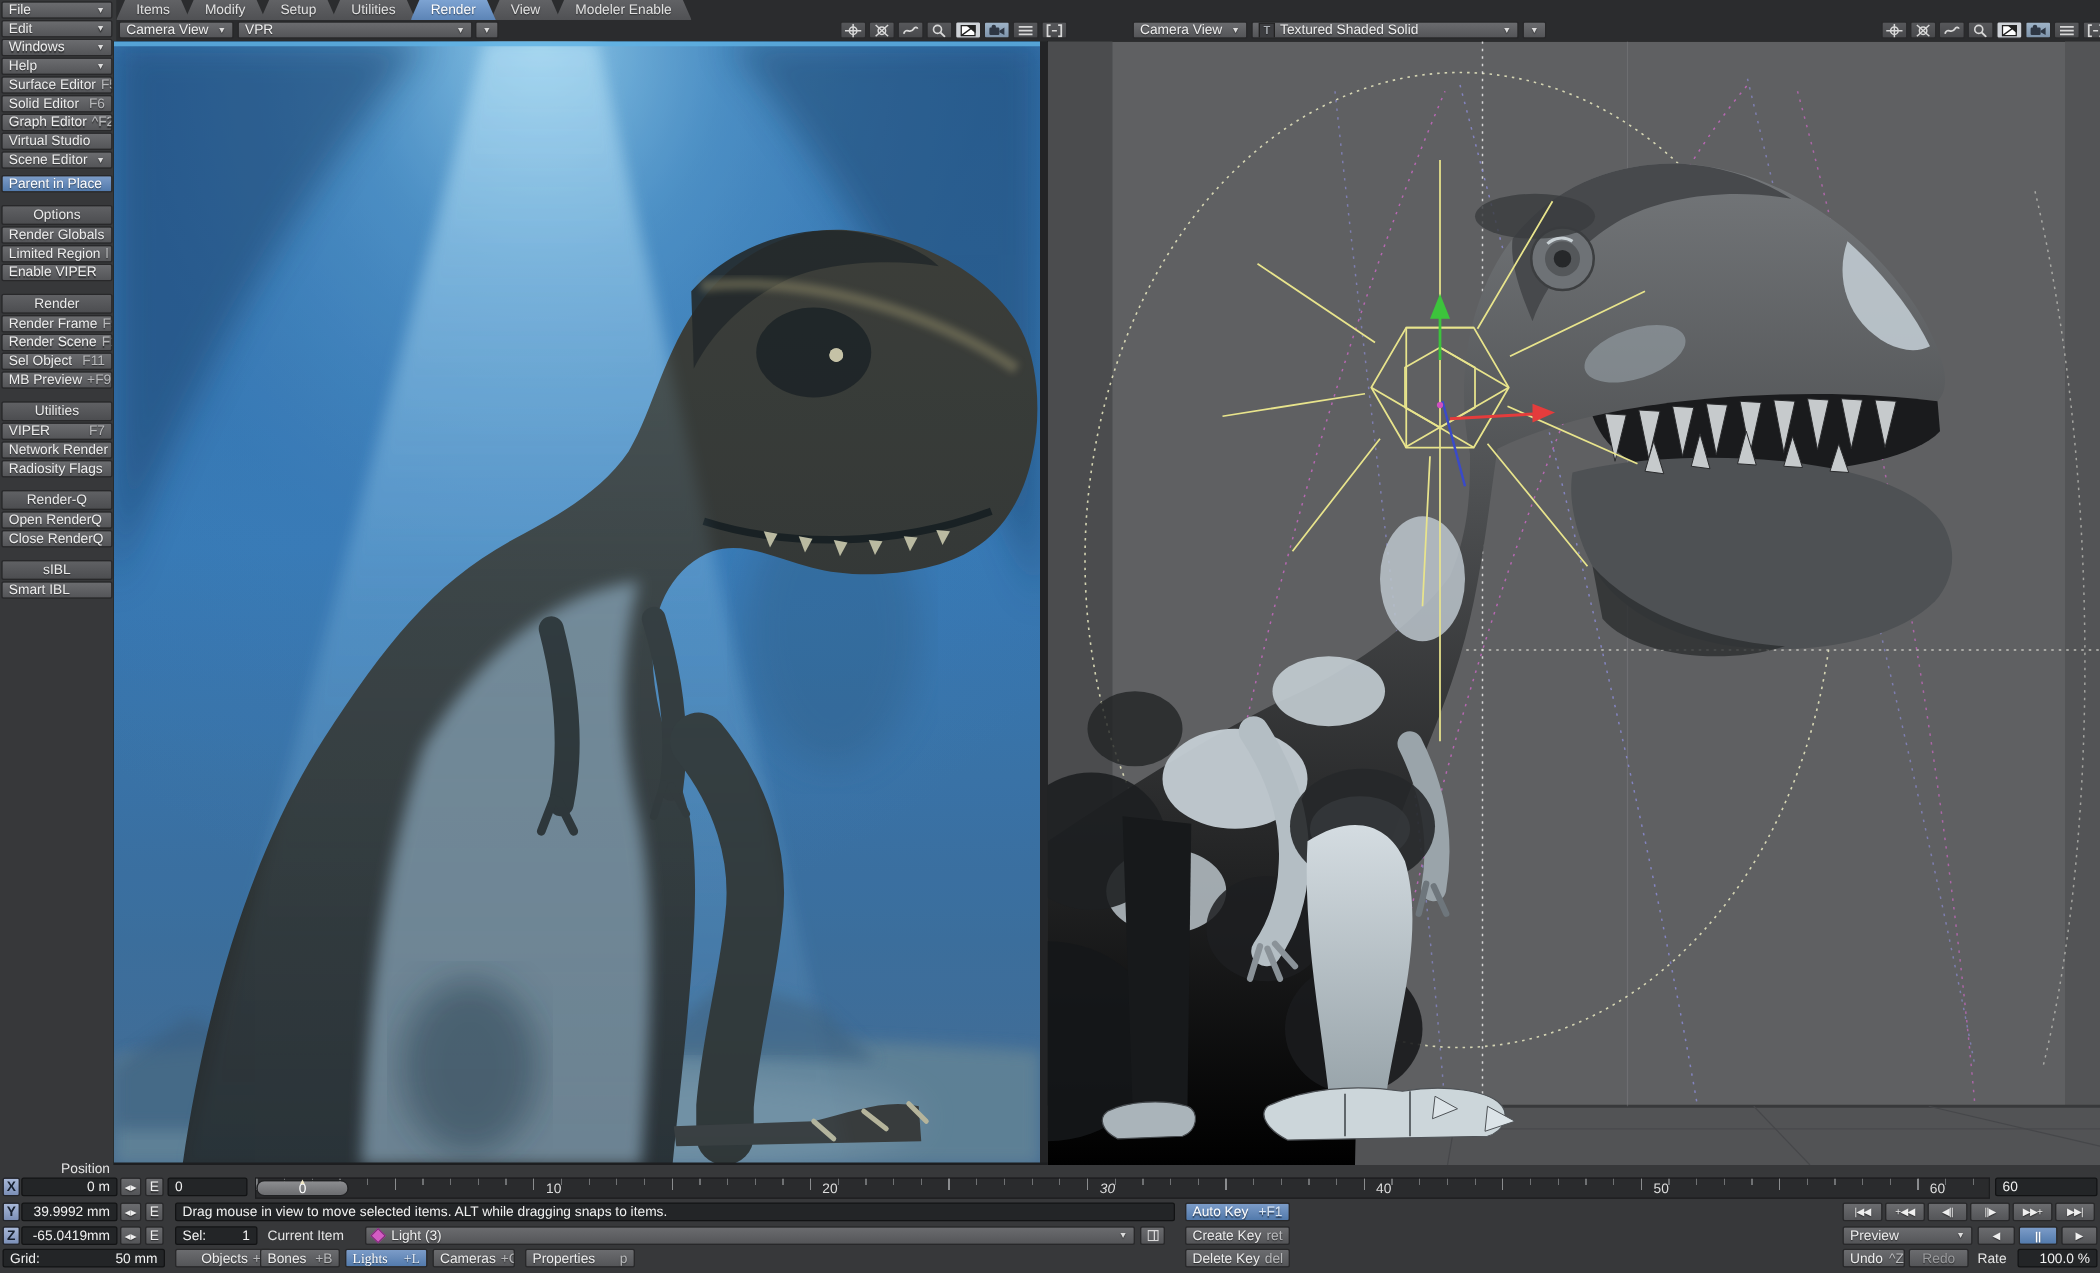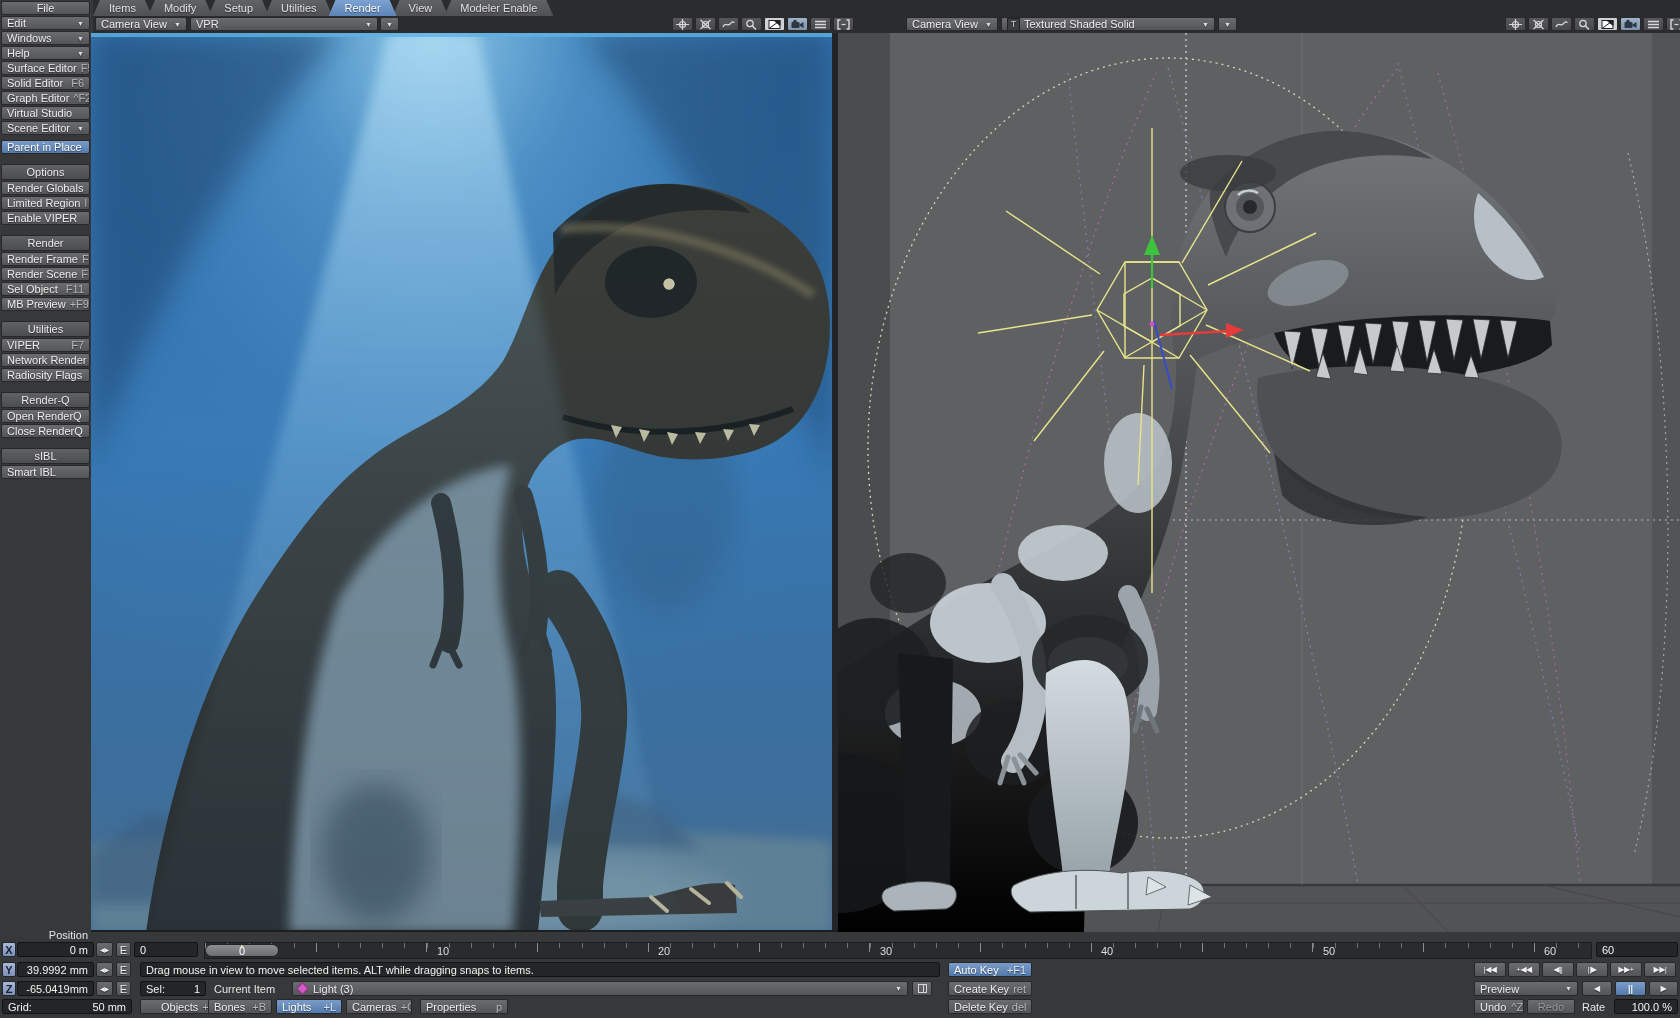--- a/index.html
+++ b/index.html
@@ -195,21 +195,21 @@
       </div>
     <div class="vicon" style="left:1573px;">
         <svg width="15" height="11" viewBox="0 0 15 11">
           <path d="M4.5 1H2v9h2.5M10.5 1H13v9h-2.5" fill="none" stroke="#d8d8d8" stroke-width="1.4"></path>
           <path d="M5.5 5.5h4" stroke="#d8d8d8" stroke-width="1.2"></path>
         </svg>
       </div>
   </div>
 
   <div id="sidebar">
-    <div class="btn" style="margin-top:1px;flex-direction:column;">
+    <div class="btn" style="margin-top:1px;">
       <span>File</span>
       <span class="car">▼</span>
     </div>
     <div class="btn">
         <span>Edit</span>
         <span class="car">▼</span>
       </div>
     <div class="btn">
         <span>Windows</span>
         <span class="car">▼</span>
@@ -511,21 +511,21 @@
         </div>
       <div class="btn ebtn">
           <span>E</span>
         </div>
       <div class="field" style="position:absolute;left:134px;width:64px;">0</div>
       <div id="ruler">
         <div class="ticks"></div>
         <div class="ticks5"></div>
         <span class="tlabel" style="left:238px;">10</span>
         <span class="tlabel" style="left:459px;">20</span>
-        <span class="tlabel" style="left:681px;">30</span>
+        <span class="tlabel" style="left:681px;font-style:italic;">30</span>
         <span class="tlabel" style="left:902px;">40</span>
         <span class="tlabel" style="left:1124px;">50</span>
         <span class="tlabel" style="left:1345px;">60</span>
         <div id="handle">
           <span class="notch">▲</span>
           <span>0</span>
         </div>
       </div>
       <div class="field" style="position:absolute;left:1596px;width:82px;">60</div>
     </div>
@@ -614,21 +614,21 @@
         <span style="margin-left:auto;">50 mm</span>
       </div>
       <div class="btn" style="position:absolute;left:140px;width:77px;height:15px;padding-left:20px;">
           <span>Objects</span>
           <span class="sc">+O</span>
         </div>
       <div class="btn" style="position:absolute;left:208px;width:64px;height:15px;">
           <span>Bones</span>
           <span class="sc">+B</span>
         </div>
-      <div class="btn blue" style="position:absolute;left:276px;width:66px;height:15px;">
+      <div class="btn blue" style="position:absolute;left:276px;width:66px;height:15px;font-family:Liberation Serif, serif;">
           <span>Lights</span>
           <span class="sc" style="color:#dce6f2;">+L</span>
         </div>
       <div class="btn" style="position:absolute;left:346px;width:66px;height:15px;">
           <span>Cameras</span>
           <span class="sc">+C</span>
         </div>
       <div class="btn" style="position:absolute;left:420px;width:88px;height:15px;align-items:flex-end;">
           <span>Properties</span>
           <span class="sc">p</span>

